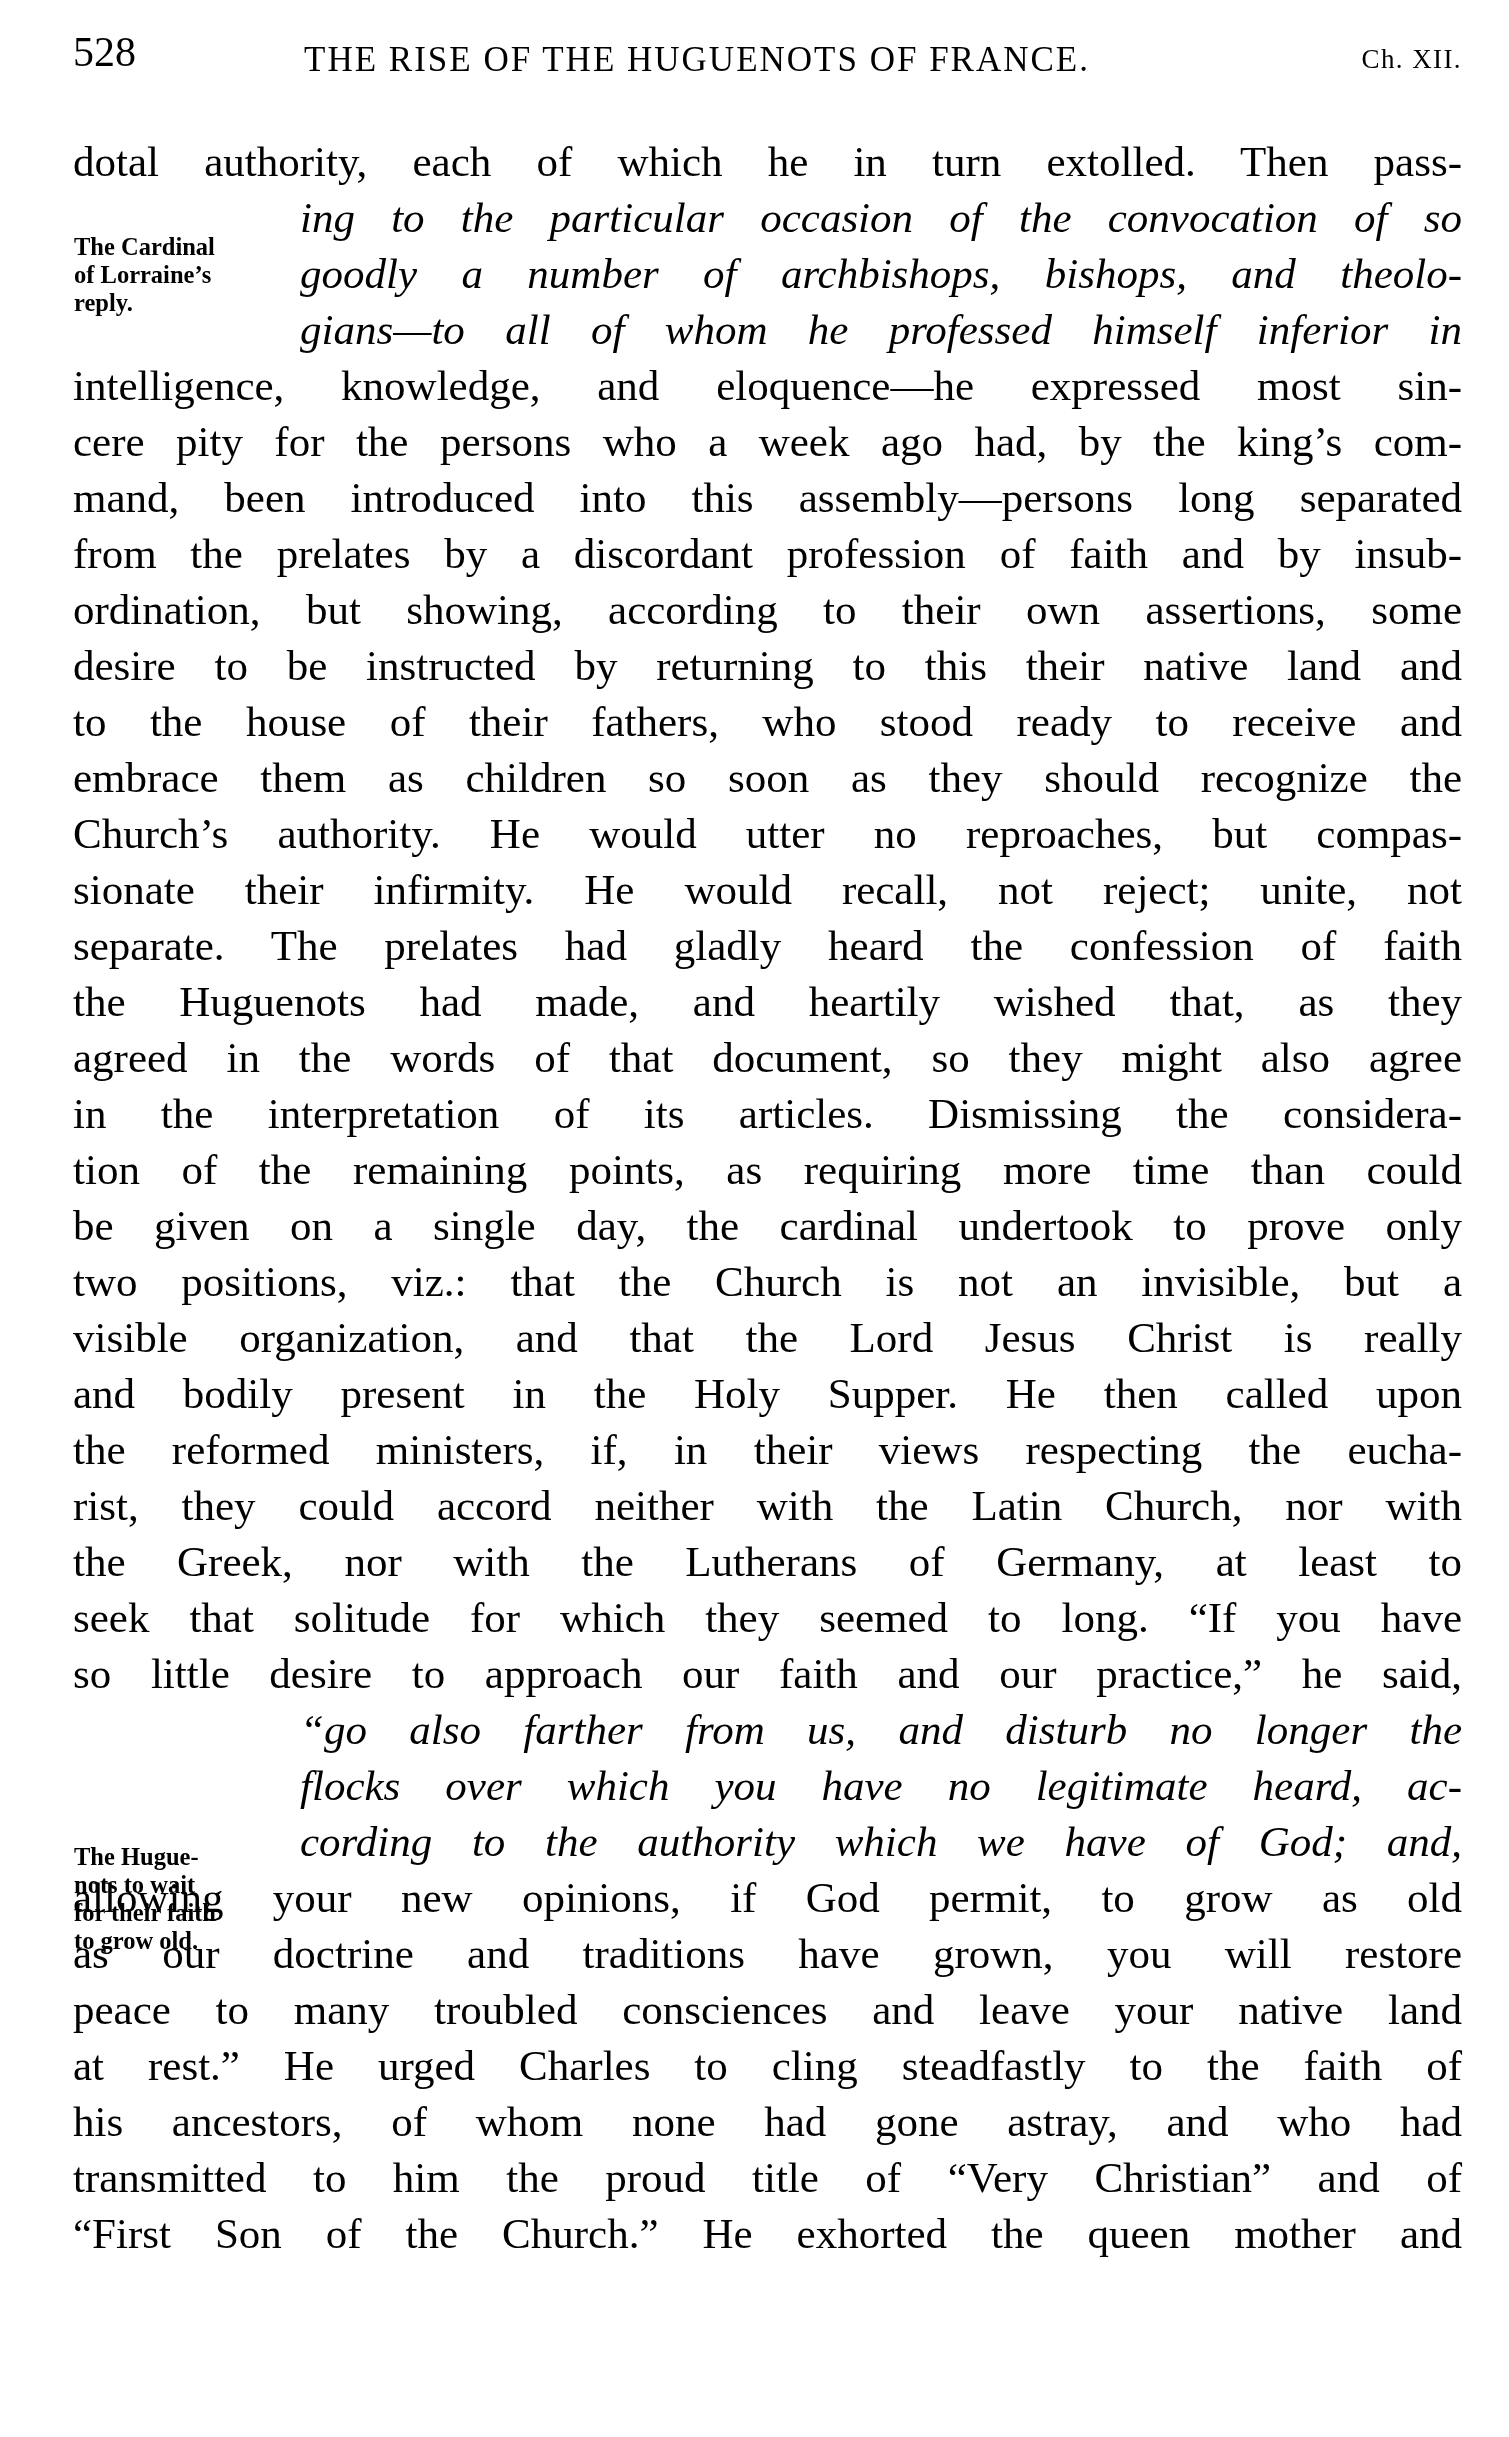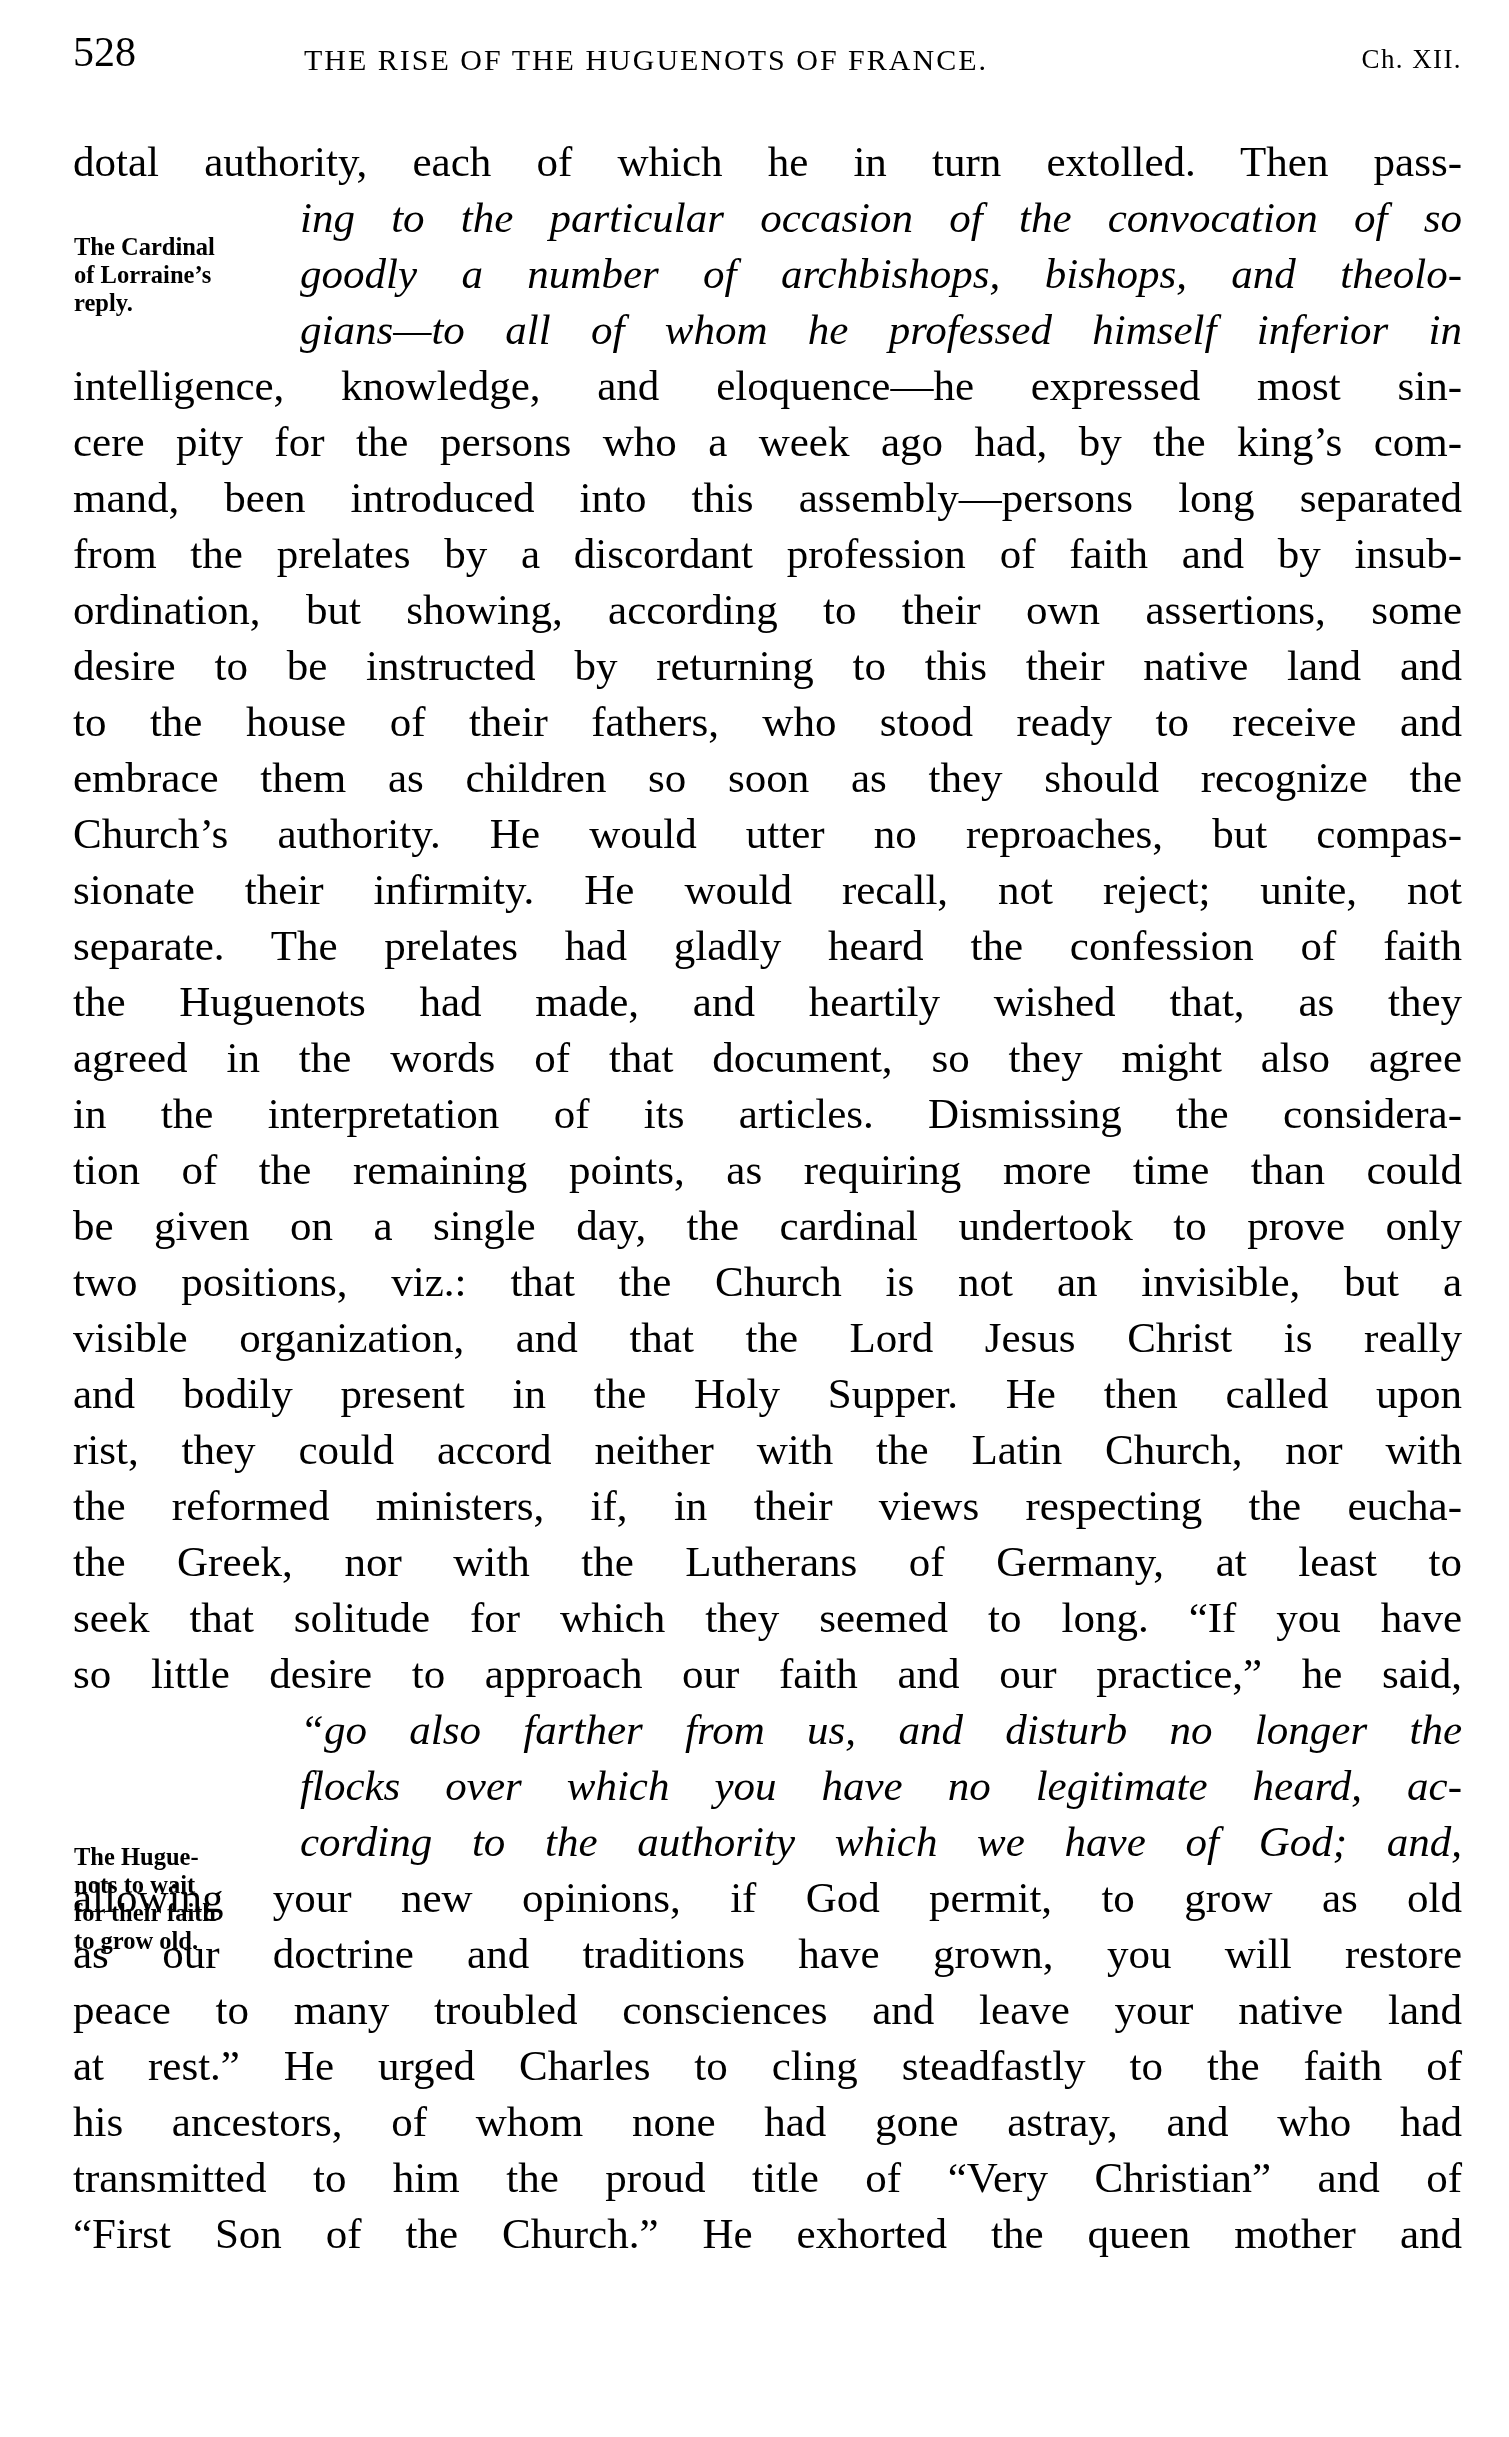--- a/index.html
+++ b/index.html
@@ -4,21 +4,21 @@
 <style>
   html, body { margin: 0; padding: 0; background: #ffffff; }
   body { width: 1509px; height: 2438px; position: relative; overflow: hidden; color: #000; }
   .page { position: absolute; left: 0; top: 0; width: 1509px; height: 2438px; padding-left: 21px; }
   .running-head {
     position: absolute; left: 73px; top: 25.4px; width: 1389px; height: 54px;
     font-family: "Liberation Serif", "DejaVu Serif", serif;
   }
   .page-number { position: absolute; left: 0; top: 0; font-size: 42px; line-height: 54px; }
   .header-title {
-    position: absolute; left: 231px; top: 9px; font-size: 30px; letter-spacing: 2px;
+    position: absolute; left: 231px; top: 9px; font-size: 35px; letter-spacing: 2px;
     line-height: 51px;
   }
   .chapter-label {
     position: absolute; right: 0; top: 9px; font-size: 27px; letter-spacing: 1.4px; line-height: 51px;
   }
   .body-text {
     position: absolute; left: 73px; top: 134px; width: 1389px;
     font-family: "Liberation Serif", "DejaVu Serif", serif;
     font-size: 43px; line-height: 56px;
   }
@@ -79,22 +79,22 @@
     <span class="line">sionate their infirmity. He would recall, not reject; unite, not</span>
     <span class="line">separate. The prelates had gladly heard the confession of faith</span>
     <span class="line">the Huguenots had made, and heartily wished that, as they</span>
     <span class="line">agreed in the words of that document, so they might also agree</span>
     <span class="line">in the interpretation of its articles. Dismissing the considera-</span>
     <span class="line">tion of the remaining points, as requiring more time than could</span>
     <span class="line">be given on a single day, the cardinal undertook to prove only</span>
     <span class="line">two positions, viz.: that the Church is not an invisible, but a</span>
     <span class="line">visible organization, and that the Lord Jesus Christ is really</span>
     <span class="line">and bodily present in the Holy Supper. He then called upon</span>
+    <span class="line">the reformed ministers, if, in their views respecting the eucha-</span>
     <span class="line">rist, they could accord neither with the Latin Church, nor with</span>
-    <span class="line">the reformed ministers, if, in their views respecting the eucha-</span>
     <span class="line">the Greek, nor with the Lutherans of Germany, at least to</span>
     <span class="line">seek that solitude for which they seemed to long. “If you have</span>
     <span class="line">so little desire to approach our faith and our practice,” he said,</span>
     <span class="line indent">“go also farther from us, and disturb no longer the</span>
     <span class="line indent">flocks over which you have no legitimate heard, ac-</span>
     <span class="line indent">cording to the authority which we have of God; and,</span>
     <span class="line">allowing your new opinions, if God permit, to grow as old</span>
     <span class="line">as our doctrine and traditions have grown, you will restore</span>
     <span class="line">peace to many troubled consciences and leave your native land</span>
     <span class="line">at rest.” He urged Charles to cling steadfastly to the faith of</span>

